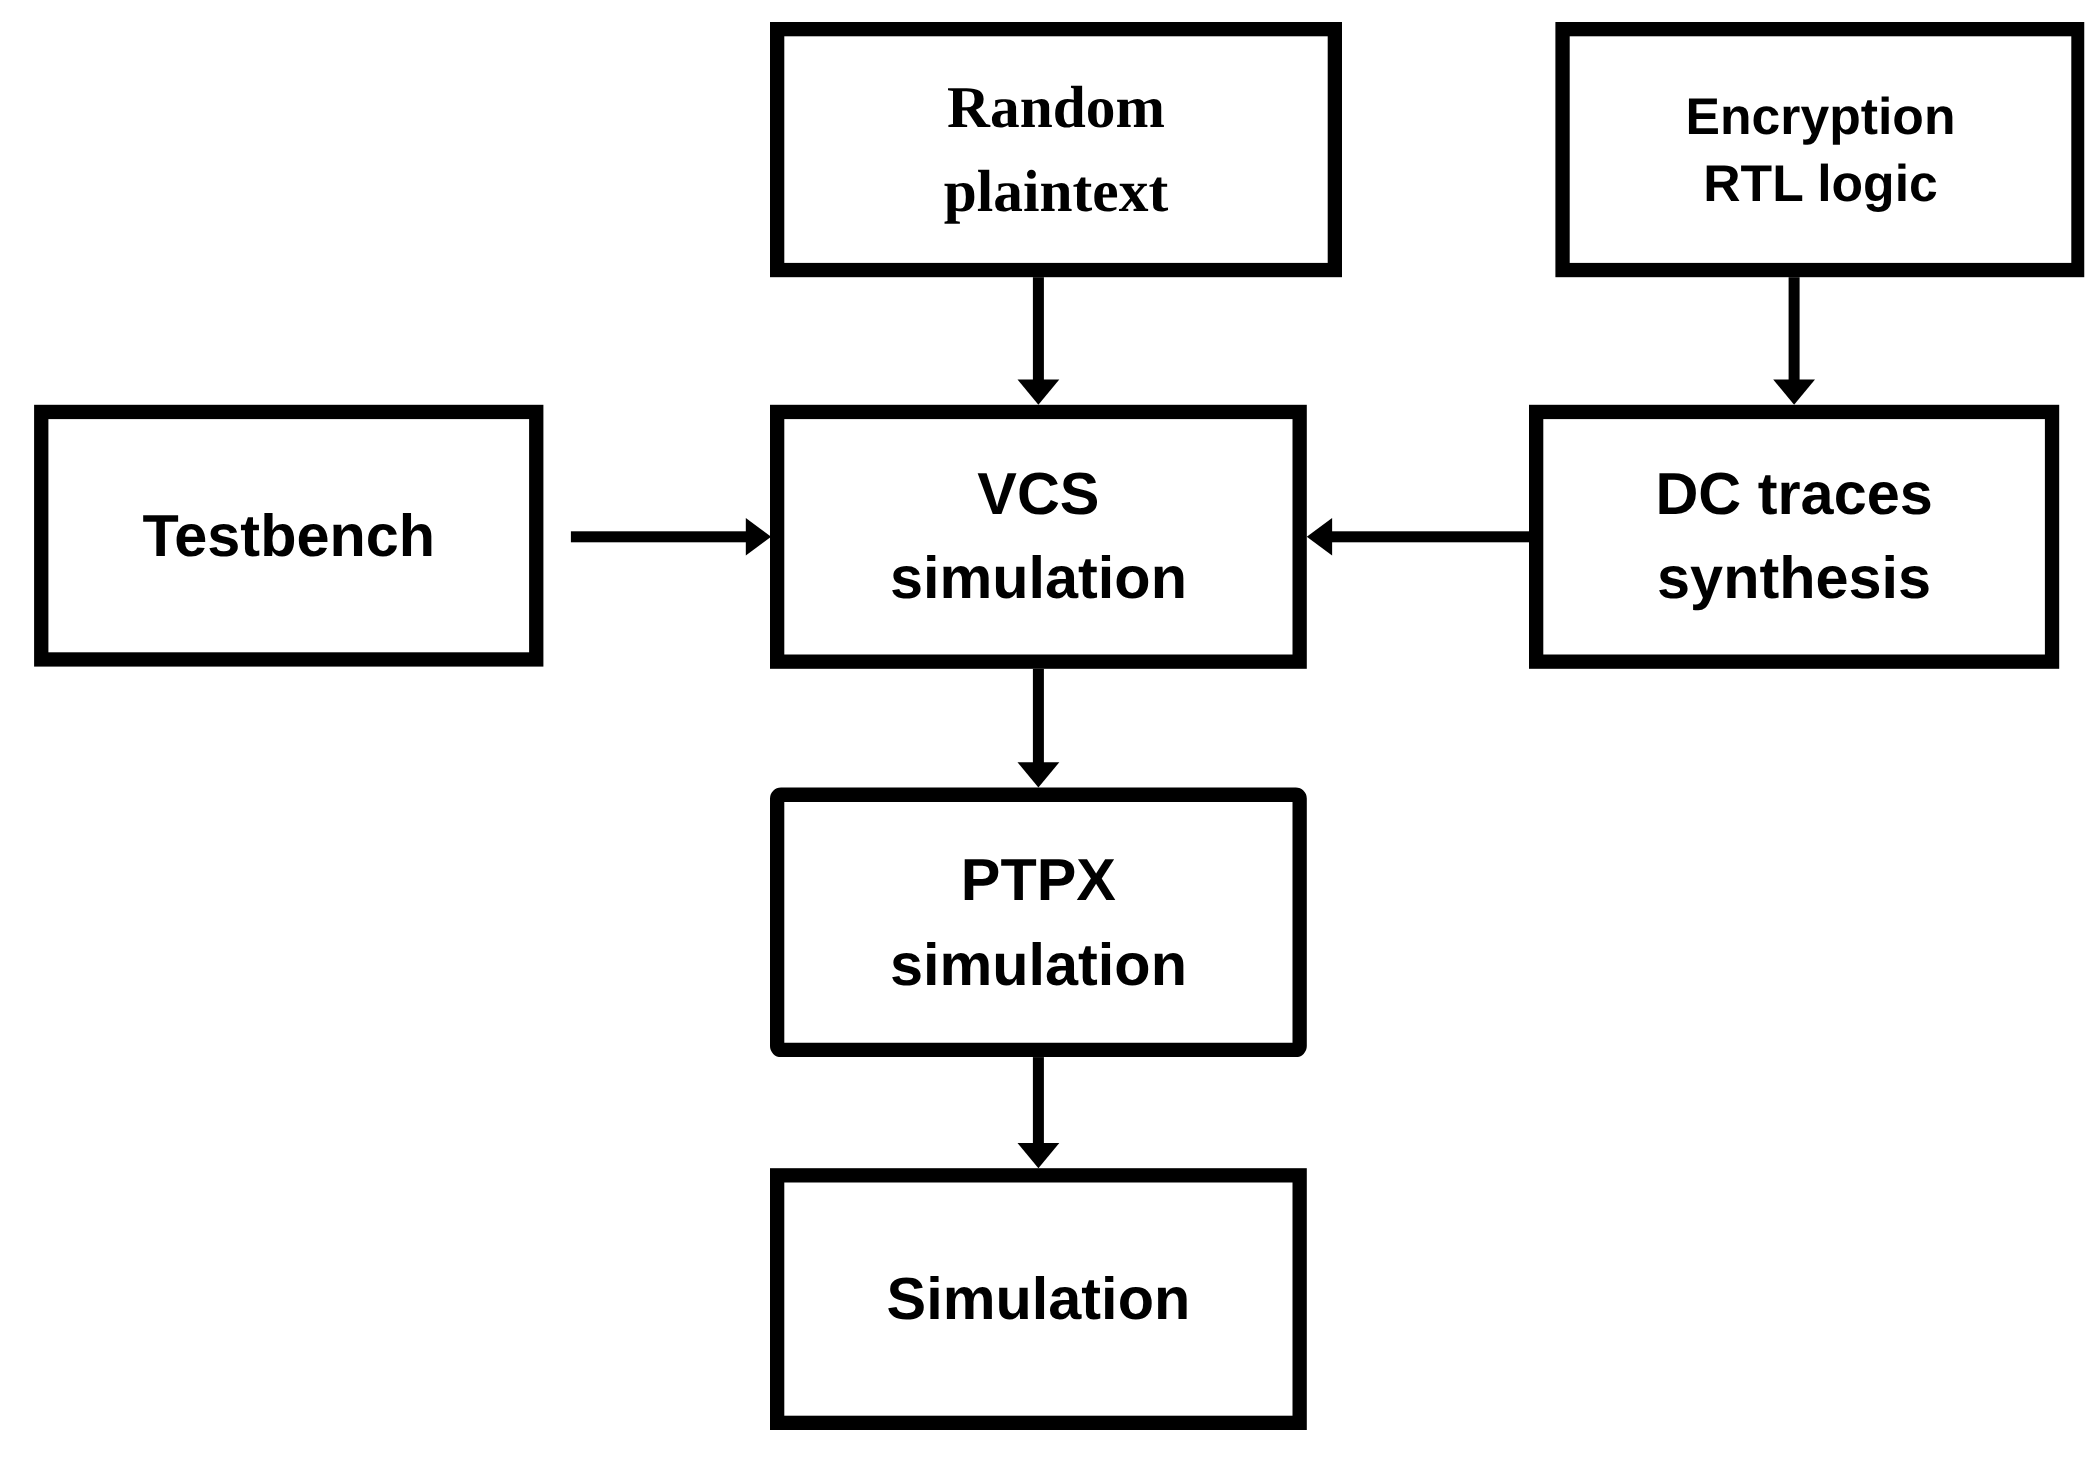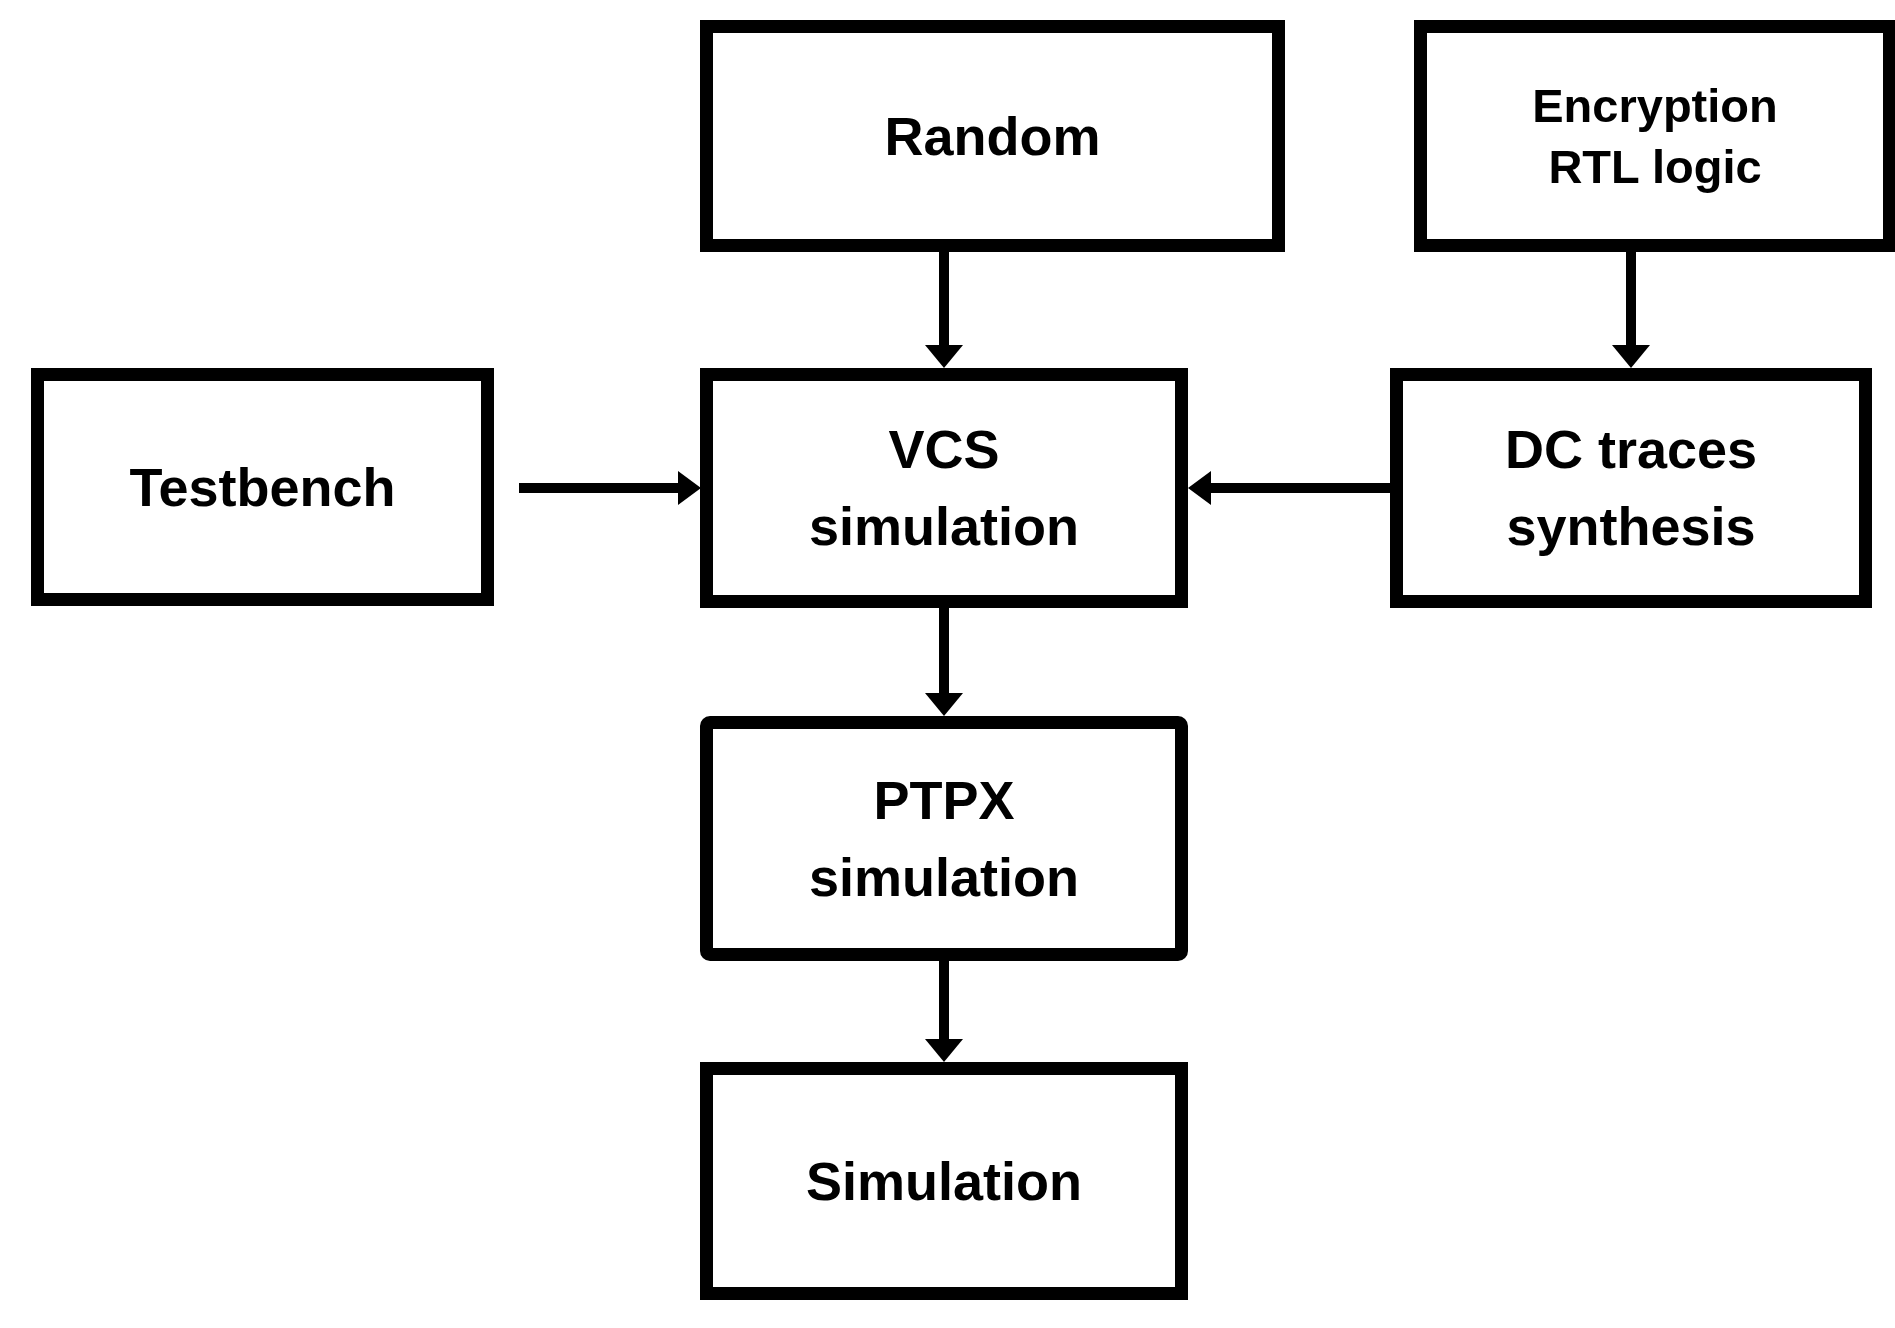--- a/index.html
+++ b/index.html
@@ -60,22 +60,23 @@
     border-top: 17px solid transparent;
     border-bottom: 17px solid transparent;
     border-right: 23px solid #000000;
   }
 </style>
 </head>
 <body>
 
 <div id="canvas">
 
-  <div class="node" style="left:700px; top:20px; width:585px; height:232px;">
+  <div class="node" style="left:700px; top:20px; width:520px; height:232px;font-family:Liberation Serif, serif;">
     <div class="line">Random</div>
+    <div class="line">plaintext</div>
   </div>
 
   <div class="node three-line" style="left:1390px; top:20px; width:482px; height:232px;margin-left:24px;">
     <div class="line">Encryption</div>
     <div class="line">RTL logic</div>
   </div>
 
   <div class="node" style="left:31px; top:368px; width:463px; height:238px;">
     <div class="line">Testbench</div>
   </div>

